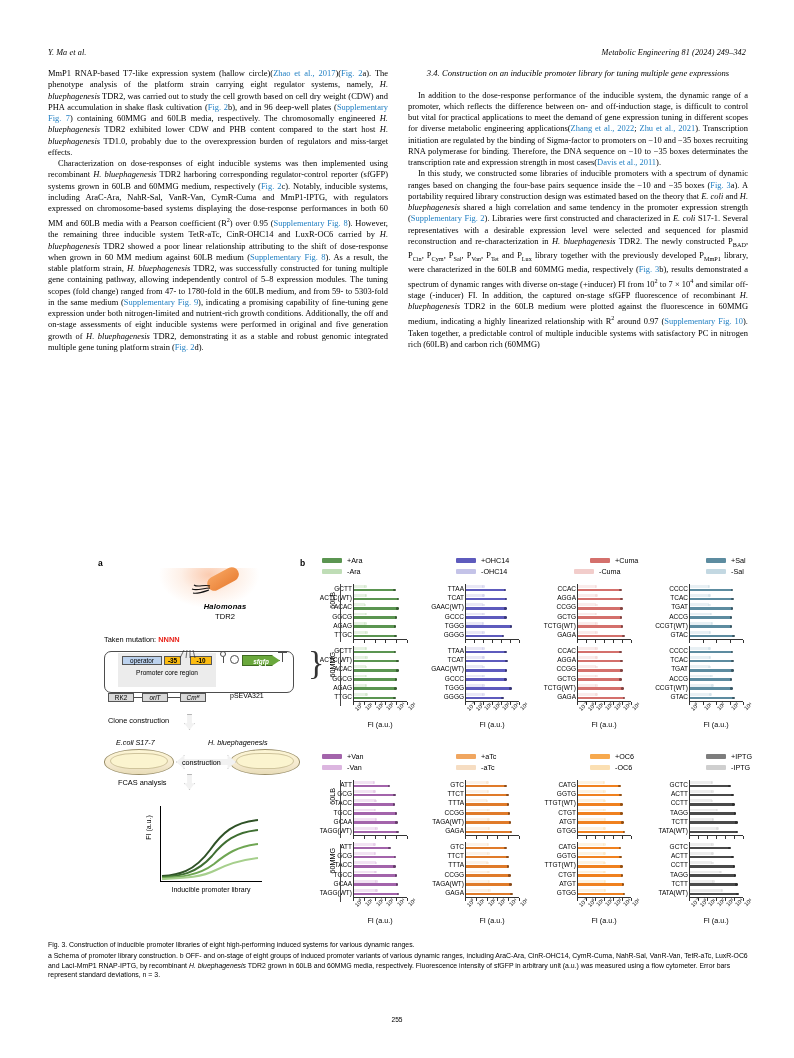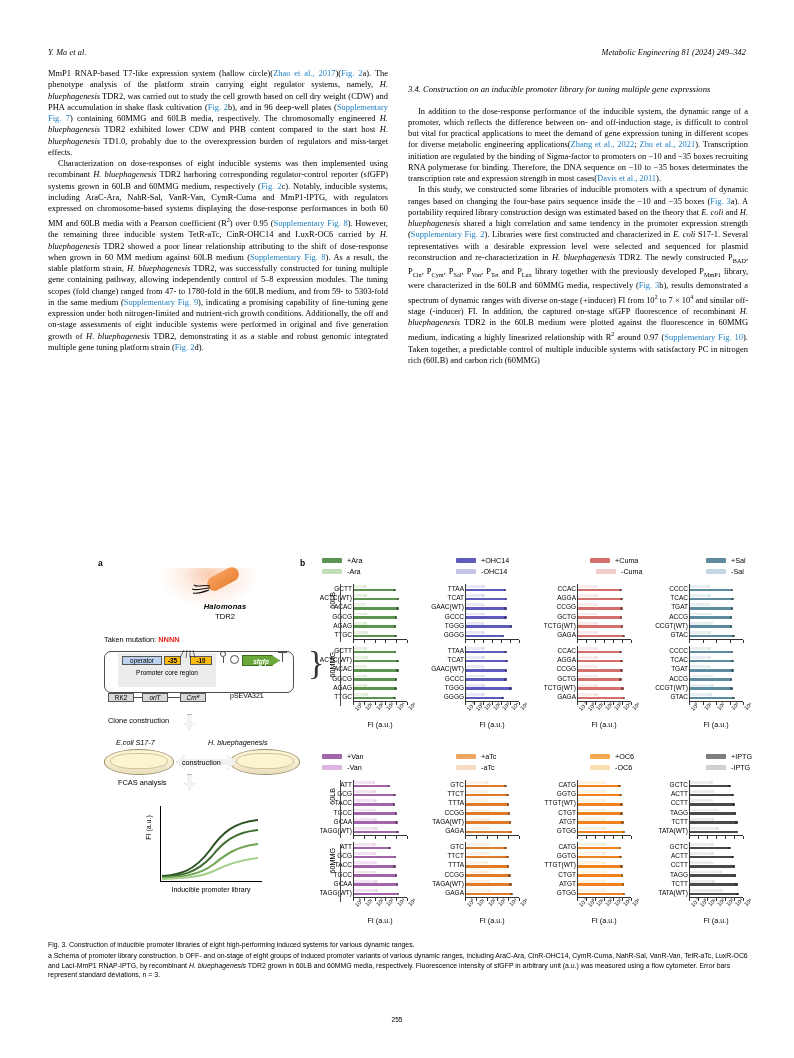--- a/index.html
+++ b/index.html
@@ -33,23 +33,24 @@
     margin:0 0 0 0;
     font-size:8.45px; line-height:11.25px;
     text-align:justify;
     text-justify:inter-word;
     hyphens:manual;
   }
   p.indent { text-indent:10px; }
   .lnk { color:#1f7ec2; }
   i, .it { font-style:italic; }
   h3.sec {
-    margin:16px 0 10px 0;
+    margin:0 0 10px 0;
     font-size:8.6px; font-style:italic; font-weight:normal;
     line-height:11.5px;
+    text-align:center;
   }
   sup { font-size:6.2px; vertical-align:super; }
   sub { font-size:6.2px; vertical-align:sub; }
 
   
   .figure { position:absolute; left:48px; top:556px; width:700px; height:382px; }
 
   .panel-letter { font-family:"Liberation Sans", sans-serif; font-weight:bold; font-size:8.5px; }
 
   
@@ -354,21 +355,21 @@
             <span class="lbl">+OHC14</span>
           </div>
           <div class="lg" style="left: 156px; top: 11px;">
             <span class="swatch" style="background:#c4c3e8"></span>
             <span class="lbl">-OHC14</span>
           </div>
           <div class="lg" style="left: 290px; top: 0px;">
             <span class="swatch" style="background:#d4706c"></span>
             <span class="lbl">+Cuma</span>
           </div>
-          <div class="lg" style="left: 296px; top: 11px;">
+          <div class="lg" style="left: 274px; top: 11px;">
             <span class="swatch" style="background:#f2cdcb"></span>
             <span class="lbl">-Cuma</span>
           </div>
           <div class="lg" style="left: 406px; top: 0px;">
             <span class="swatch" style="background:#5d8ca0"></span>
             <span class="lbl">+Sal</span>
           </div>
           <div class="lg" style="left: 406px; top: 11px;">
             <span class="swatch" style="background:#c3d8e2"></span>
             <span class="lbl">-Sal</span>

